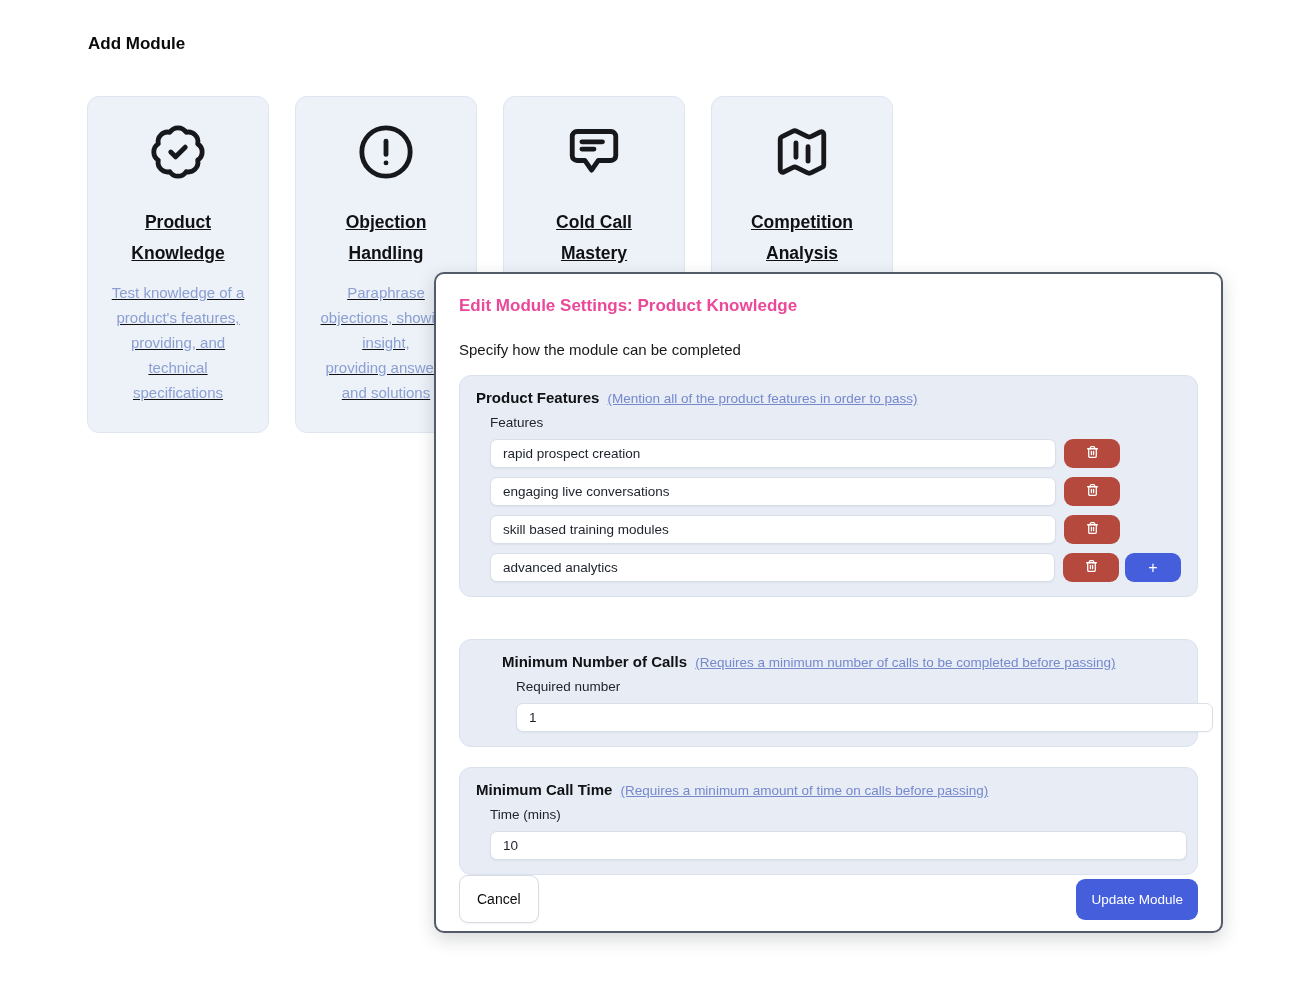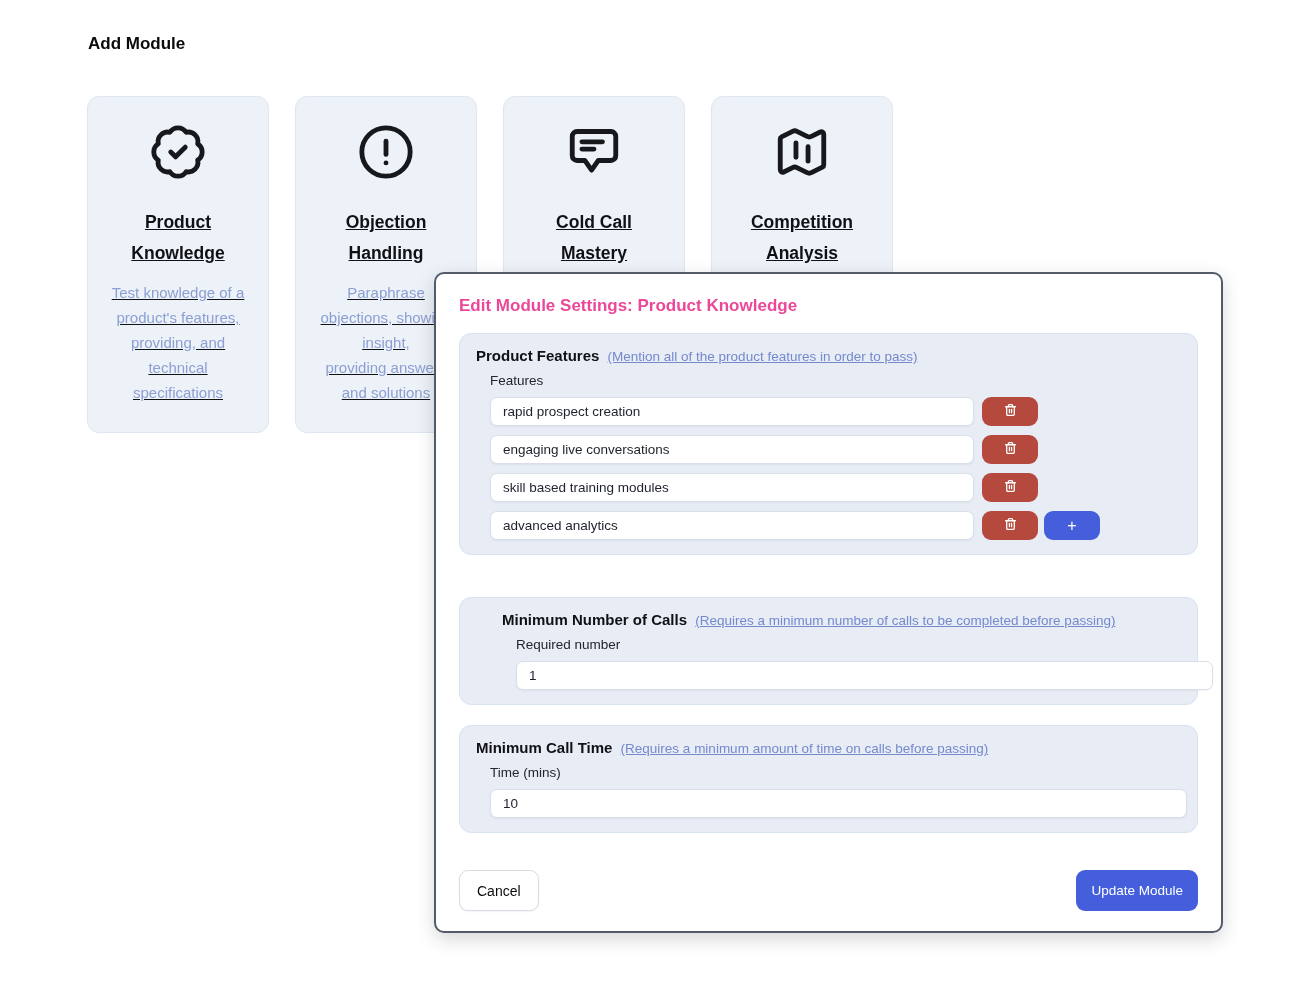--- a/index.html
+++ b/index.html
@@ -36,34 +36,34 @@
   .section-title { font-weight: 700; color: #101114; }
   .section-hint { font-size: 13.5px; color: #7589cd; margin-left: 4px; text-decoration: underline; }
   .field-label { margin-top: 9px; margin-left: 14px; font-size: 13.5px; color: #23252b; }
 
   .feature-row { display: flex; align-items: center; gap: 8px; margin-left: 14px; margin-top: 9px; }
   .text-input {
     height: 29px; border: 1px solid #d9dfe9; border-radius: 7px; background: #fff;
     padding: 0 12px; font-size: 13.5px; color: #1c212b; font-family: inherit; outline: none;
     box-shadow: 0 1px 2px rgba(25,35,60,0.05);
   }
-  .feature-input { width: 484px; }
+  .feature-input { width: 566px; }
   .full-input { display: block; width: 697px; margin-left: 14px; margin-top: 9px; }
 
   .icon-btn {
     width: 56px; height: 29px; border: none; border-radius: 9px; cursor: pointer;
     display: flex; align-items: center; justify-content: center; flex: none;
   }
   .delete-btn { background: #b5493d; }
   .delete-btn svg { width: 13px; height: 14px; stroke: #ffffff; stroke-width: 2.4; fill: none; stroke-linecap: round; stroke-linejoin: round; }
   .add-btn { background: #455fdc; color: #ffffff; font-size: 16px; font-weight: 400; font-family: inherit; margin-left: -2px; }
 
   .modal-footer { margin-top: auto; display: flex; justify-content: space-between; align-items: center; }
   .cancel-btn {
-    height: 41px; padding: 0 17px; background: #ffffff; border: 1px solid #d9dce3;
+    height: 48px; padding: 0 17px; background: #ffffff; border: 1px solid #d9dce3;
     border-radius: 9px; font-size: 14px; color: #0b0b0d; font-family: inherit; cursor: pointer;
     box-shadow: 0 1px 2px rgba(25,35,60,0.06);
   }
   .update-btn {
     height: 41px; padding: 0 15px; background: #455fdc; border: none;
     border-radius: 9px; font-size: 13.5px; font-weight: 500; color: #ffffff; font-family: inherit; cursor: pointer;
   }
 </style>
 </head>
 <body>
@@ -128,20 +128,21 @@
     </span>
     <div class="card-title" style="white-space:pre-line">Competition
 Analysis</div>
     <div class="card-desc"></div>
   </div>
 
 </div>
 
 <div class="modal">
   <div class="modal-title">Edit Module Settings: Product Knowledge</div>
+  <div class="modal-subtitle">Specify how the module can be completed</div>
 
   <div class="section">
     <div class="section-head">
       <span class="section-title">Product Features</span>
       <span class="section-hint">(Mention all of the product features in order to pass)</span>
     </div>
     <div class="field-label">Features</div>
 
     <div class="feature-row">
       <input class="text-input feature-input" type="text" value="rapid prospect creation" style="">

